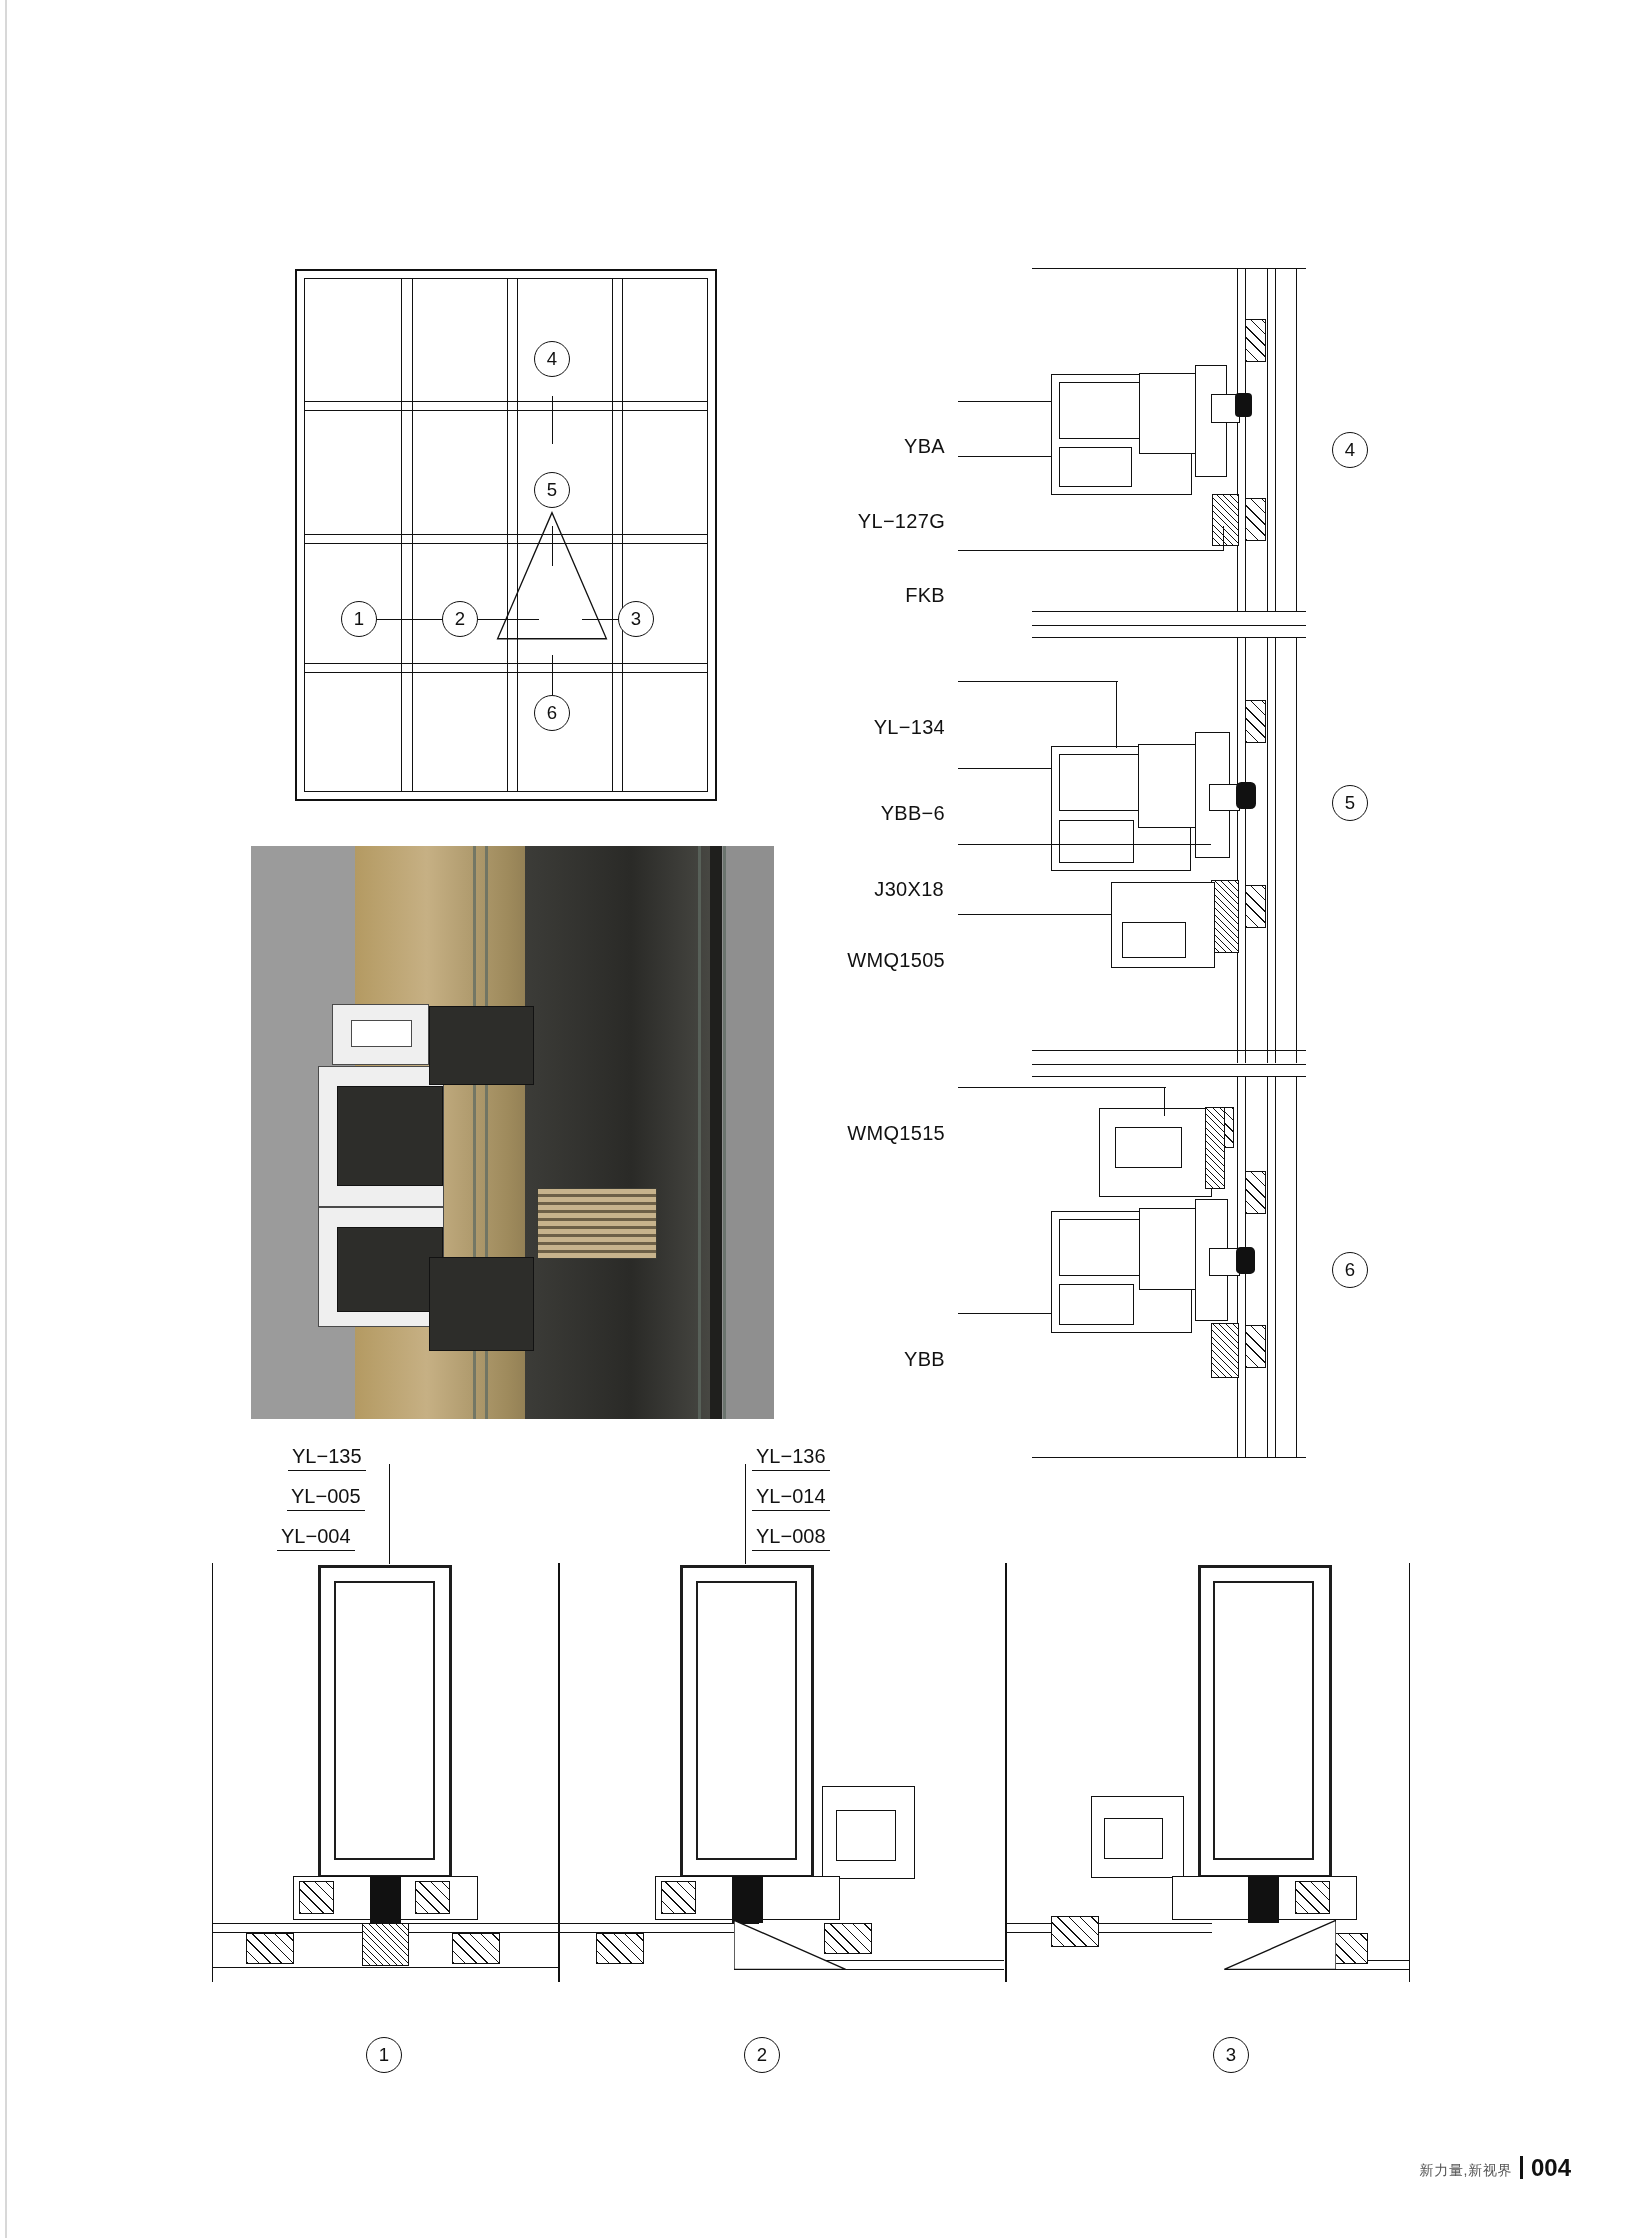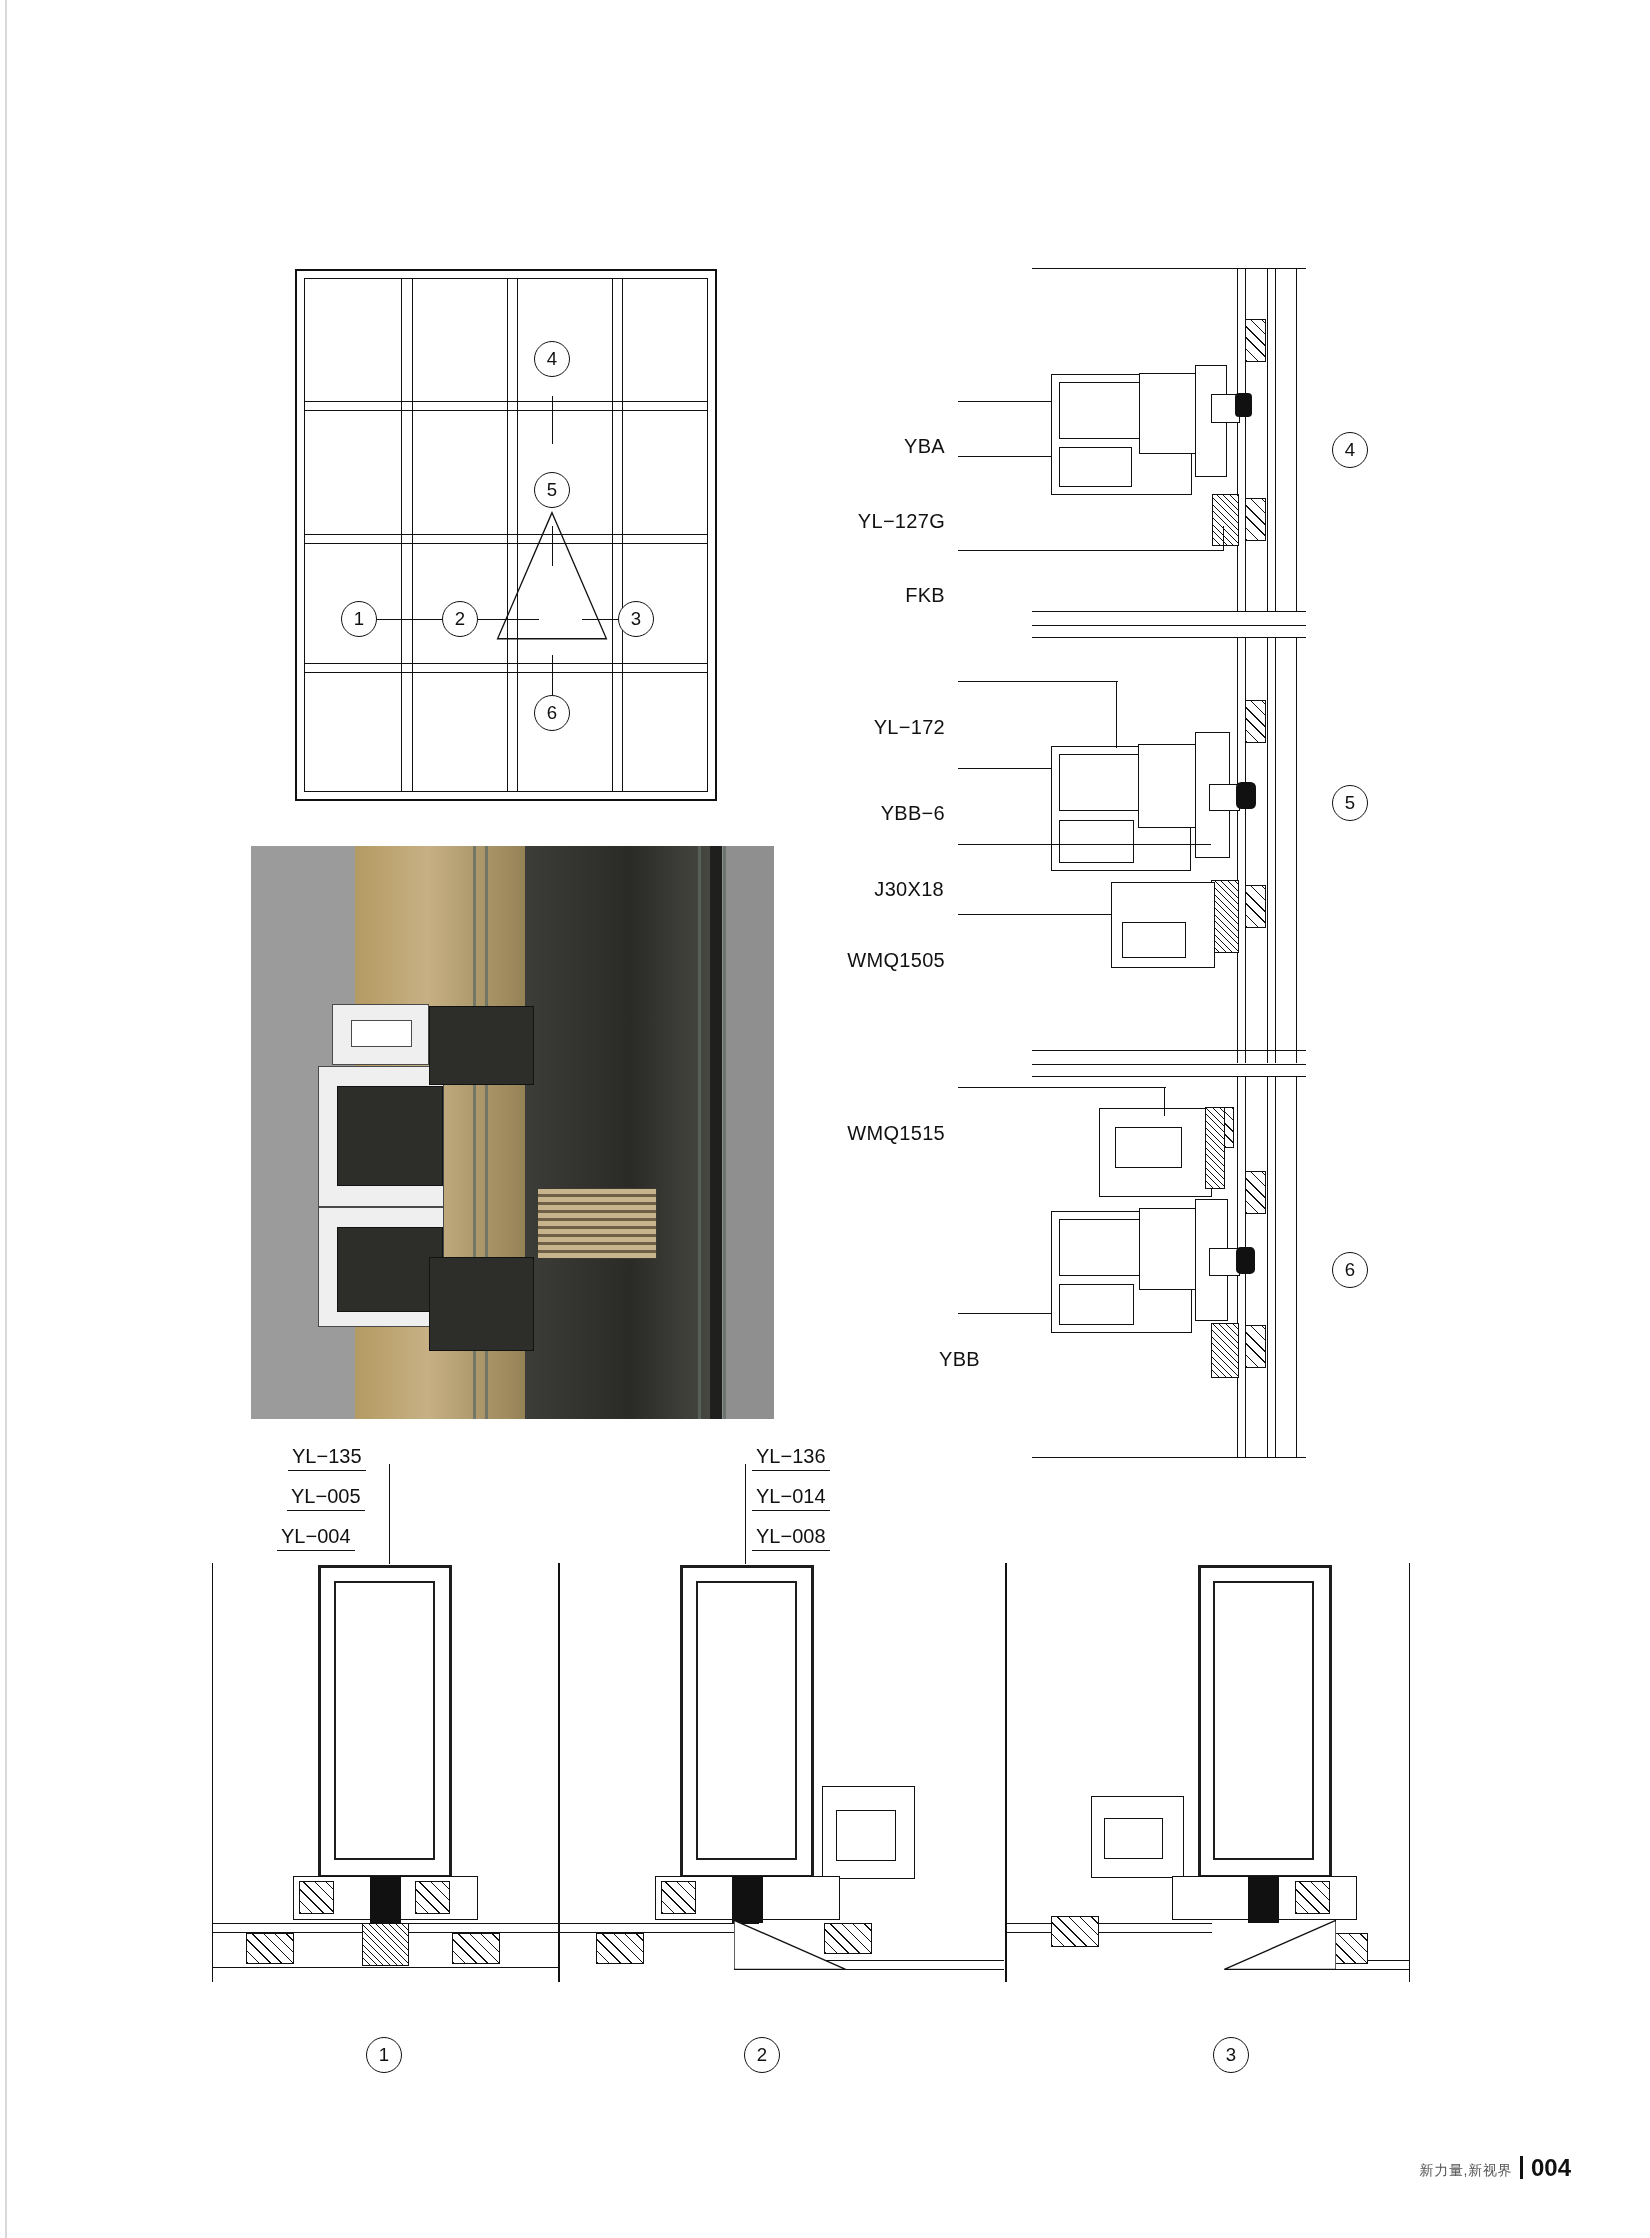--- a/index.html
+++ b/index.html
@@ -375,21 +375,21 @@
     <div class="box" style="left:1138px; top:744px; width:59px; height:84px;"></div>
     <div class="box" style="left:1195px; top:732px; width:35px; height:126px;"></div>
     <div class="box" style="left:1209px; top:784px; width:31px; height:27px;"></div>
     <div class="gask" style="left:1236px; top:782px; width:20px; height:27px; border-radius:5.3px;"></div>
     <div class="hatchx" style="left:1245px; top:700px; width:21px; height:43px;"></div>
     <div class="hatchx" style="left:1245px; top:885px; width:21px; height:43px;"></div>
     <div class="hatch" style="left:1211px; top:880px; width:28px; height:73px;"></div>
     <div class="box" style="left:1111px; top:882px; width:104px; height:86px;"></div>
     <div class="box" style="left:1122px; top:922px; width:64px; height:36px;"></div>
 
-    <div class="label label-right" style="left:792px; top:672px; width:153px;">YL−172</div>
+    <div class="label label-right" style="left:792px; top:672px; width:153px;">YL−134</div>
     <div class="leader" style="left:958px; top:681px; width:160px;"></div>
     <div class="leader-v" style="left:1116px; top:681px; height:67px;"></div>
 
     <div class="label label-right" style="left:792px; top:758px; width:153px;">YBB−6</div>
     <div class="leader" style="left:958px; top:768px; width:94px;"></div>
 
     <div class="label label-right" style="left:778px; top:834px; width:166px;">J30X18</div>
     <div class="leader" style="left:958px; top:844px; width:253px;"></div>
 
     <div class="label label-right" style="left:744px; top:905px; width:201px;">WMQ1505</div>
@@ -421,21 +421,21 @@
     <div class="box" style="left:1209px; top:1248px; width:31px; height:28px;"></div>
     <div class="gask" style="left:1236px; top:1247px; width:18.6px; height:27px; border-radius:4.7px;"></div>
     <div class="hatchx" style="left:1245px; top:1171px; width:21px; height:43px;"></div>
     <div class="hatchx" style="left:1245px; top:1325px; width:21px; height:43px;"></div>
     <div class="hatch" style="left:1211px; top:1323px; width:28px; height:55px;"></div>
 
     <div class="label label-right" style="left:744px; top:1078px; width:201px;">WMQ1515</div>
     <div class="leader" style="left:958px; top:1087px; width:208px;"></div>
     <div class="leader-v" style="left:1164px; top:1087px; height:29px;"></div>
 
-    <div class="label label-right" style="left:860px; top:1304px; width:120px;text-align:right;">YBB</div>
+    <div class="label label-right" style="left:825px; top:1304px; width:120px;text-align:right;">YBB</div>
     <div class="leader" style="left:958px; top:1313px; width:94px;"></div>
 
     <div class="bubble" style="left:1332px; top:1252px;">6</div>
   </div>
 
   <div class="ul-label" style="left:288px; top:1445px;">YL−135</div>
   <div class="ul-label" style="left:287px; top:1485px;">YL−005</div>
   <div class="ul-label" style="left:277px; top:1525px;">YL−004</div>
   <div class="leader-v" style="left:389px; top:1464px; height:100px;"></div>
 

